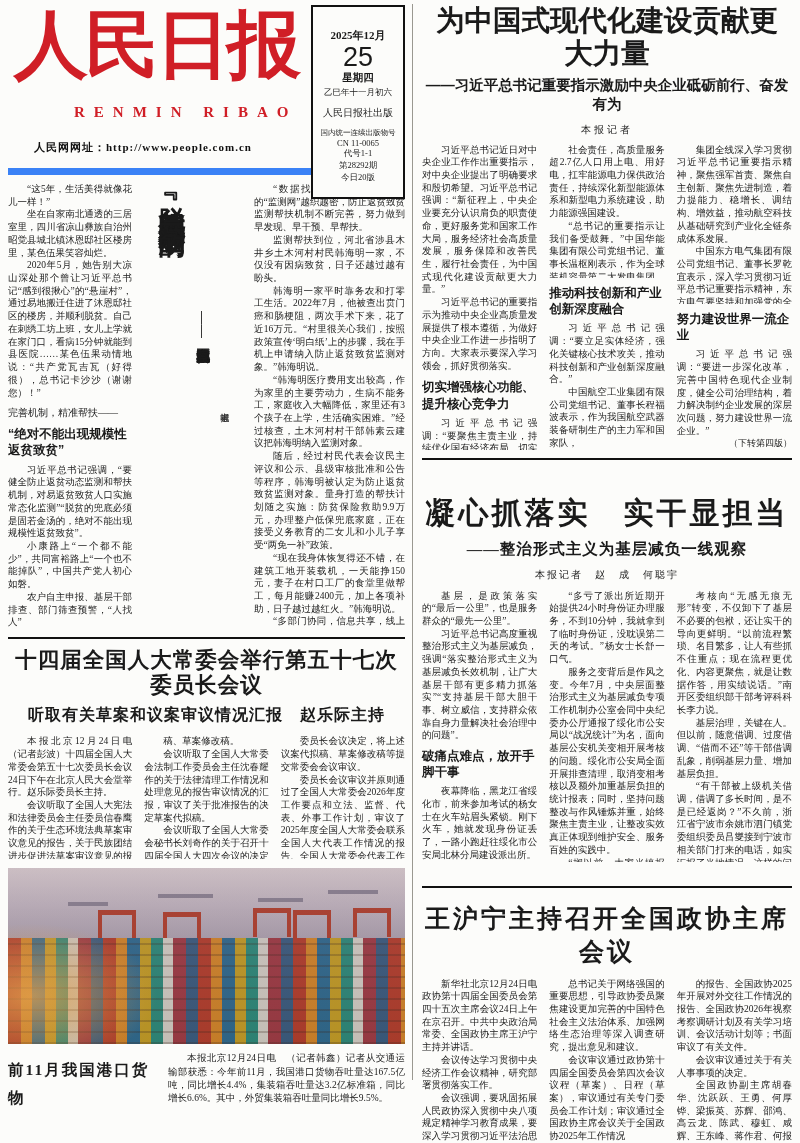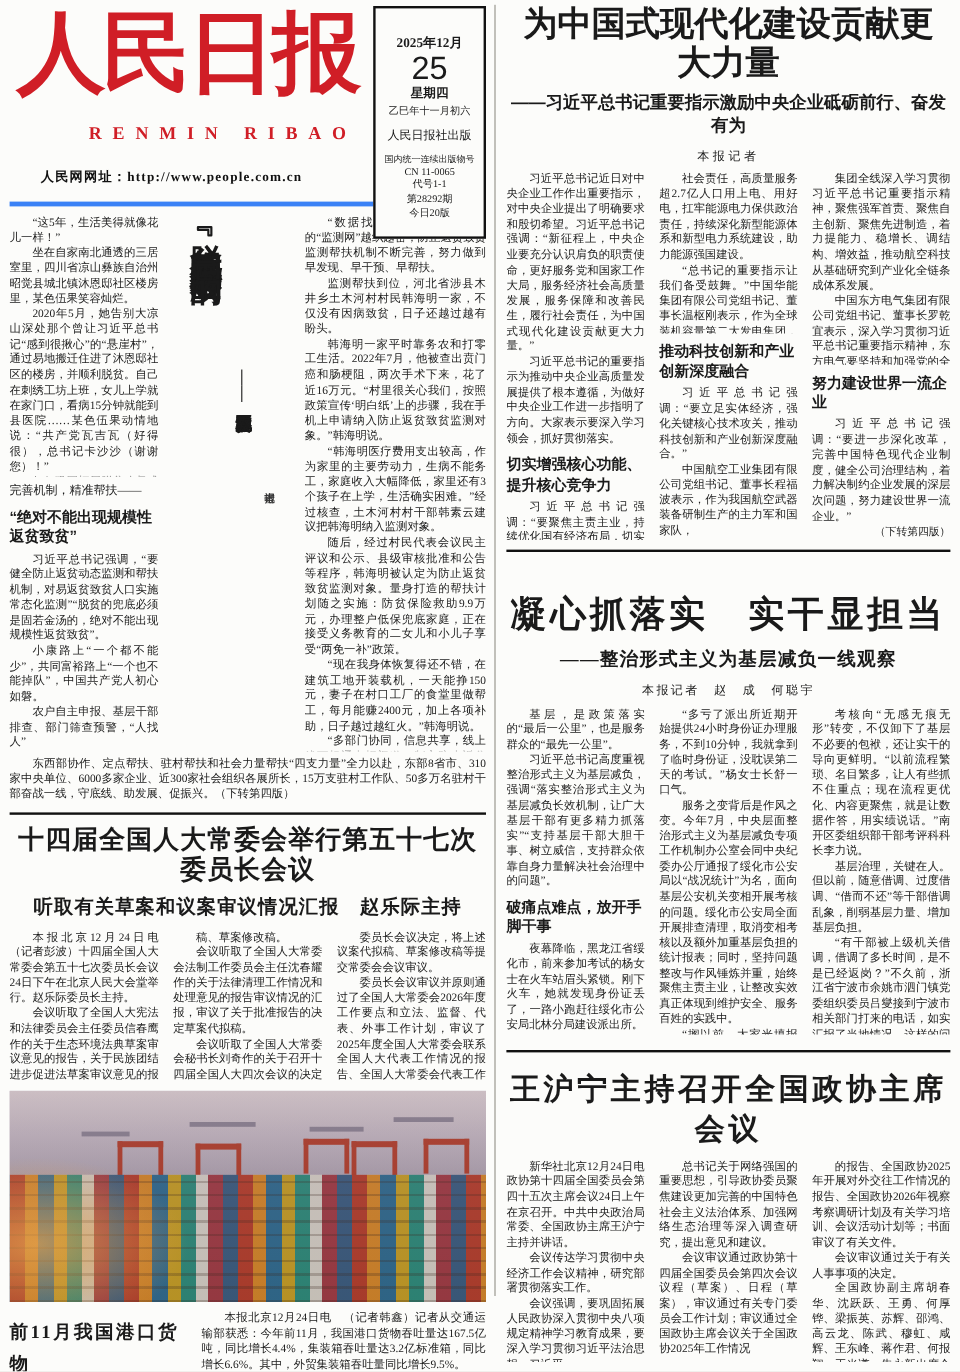--- a/index.html
+++ b/index.html
@@ -3,21 +3,21 @@
 <meta charset="utf-8">
 <style>
   html,body{margin:0;padding:0;background:#e9e7e2;}
   .page{position:relative;width:800px;height:1143px;margin:0 auto;background:#fcfcfa;
         font-family:"Liberation Serif","DejaVu Serif",serif;color:#1a1a1a;overflow:hidden;}
   
   .left-region{position:absolute;left:8px;top:0;width:397px;}
   .right-region{position:absolute;left:422px;top:0;width:370px;}
   .vrule{position:absolute;left:412px;top:4px;width:1px;height:1076px;background:#9a9890;}
   
-  .header{position:relative;height:168px;border-bottom:4px solid #3b82f6;}
+  .header{position:relative;height:168px;border-bottom:7px solid #3b82f6;}
   .mast-title{position:absolute;left:6px;top:6px;font-size:74px;font-weight:900;color:#d01e26;
               letter-spacing:-3px;line-height:1.05;font-family:"DejaVu Serif",serif;}
   .mast-pinyin{position:absolute;left:66px;top:104px;color:#d01e26;font-weight:700;font-size:15px;letter-spacing:9px;}
   .mast-url{position:absolute;left:26px;top:140px;font-size:11px;font-weight:700;color:#111;letter-spacing:1px;}
   .datebox{position:absolute;right:0;top:5px;width:86px;height:148px;border:2px solid #111;
            text-align:center;padding:21px 2px;background:#fcfcfa;}
   .db-month{font-size:11px;font-weight:700;}
   .db-day{font-size:27px;line-height:1.05;font-family:"Liberation Sans",sans-serif;}
   .db-week{font-size:10.5px;font-weight:700;}
   .db-lunar{font-size:8.5px;margin-top:2px;}
@@ -68,21 +68,21 @@
   .cap{display:flex;gap:10px;margin-top:8px;}
   .cap-h{width:150px;font-weight:900;font-size:15.5px;letter-spacing:2px;line-height:1.75;padding-top:4px;}
   .cap-t{flex:1;font-size:9.5px;line-height:1.4;}
   .cap-t .lead{text-indent:2em;text-align:justify;margin:0;}
   
   .artA{padding-top:4px;border-bottom:2px solid #111;padding-bottom:8px;}
   .hlA{font-family:"Liberation Sans",sans-serif;font-weight:900;font-size:28.5px;text-align:center;line-height:1.15;}
   .subA{font-family:"Liberation Sans",sans-serif;font-weight:700;font-size:14.5px;text-align:center;margin-top:6px;}
   .byA{text-align:center;font-size:10px;margin:9px 0 7px;letter-spacing:3px;}
   .colA{height:306px;}
-  .artB{border-bottom:2px solid #111;padding-bottom:13px;margin-top:36px;}
+  .artB{border-bottom:2px solid #111;padding-bottom:24px;margin-top:36px;}
   .hlB{font-size:30px;font-weight:900;text-align:center;letter-spacing:3px;margin-top:14px;line-height:1.1;}
   .subB{font-size:15.5px;font-weight:700;text-align:center;margin-top:10px;letter-spacing:1px;}
   .byB{font-size:10px;text-align:center;margin:8px 0 8px;letter-spacing:2px;}
   .colB{height:272px;}
   .hlE{font-size:25px;font-weight:700;text-align:center;letter-spacing:3px;margin:14px 0 10px;}
   .colE{height:168px;}
   
   .guide{display:flex;gap:8px;background:#eceae3;padding:8px;margin-top:12px;align-items:stretch;}
   .gbox{flex:1;background:#fff;border:1px solid #d8d4c9;text-align:center;padding:4px 4px 3px;}
   .gkick{font-size:9.5px;color:#222;}
@@ -141,21 +141,20 @@
         <div class="pv-right txt">
             <p>“数据找人”协同发力，各地的“监测网”越织越密，防止返贫致贫监测帮扶机制不断完善，努力做到早发现、早干预、早帮扶。</p>
             <p>监测帮扶到位，河北省涉县木井乡土木河村村民韩海明一家，不仅没有因病致贫，日子还越过越有盼头。</p>
             <p>韩海明一家平时靠务农和打零工生活。2022年7月，他被查出贲门癌和肠梗阻，两次手术下来，花了近16万元。“村里很关心我们，按照政策宣传‘明白纸’上的步骤，我在手机上申请纳入防止返贫致贫监测对象。”韩海明说。</p>
             <p>“韩海明医疗费用支出较高，作为家里的主要劳动力，生病不能务工，家庭收入大幅降低，家里还有3个孩子在上学，生活确实困难。”经过核查，土木河村村干部韩素云建议把韩海明纳入监测对象。</p>
             <p>随后，经过村民代表会议民主评议和公示、县级审核批准和公告等程序，韩海明被认定为防止返贫致贫监测对象。量身打造的帮扶计划随之实施：防贫保险救助9.9万元，办理整户低保兜底家庭，正在接受义务教育的二女儿和小儿子享受“两免一补”政策。</p>
             <p>“现在我身体恢复得还不错，在建筑工地开装载机，一天能挣150元，妻子在村口工厂的食堂里做帮工，每月能赚2400元，加上各项补助，日子越过越红火。”韩海明说。</p>
             <p>“多部门协同，信息共享，线上线下畅通申报渠道，制定防止返贫致贫帮扶政策‘工具箱’清单，切实做到应纳尽纳、精准帮扶。”涉县农业农村局党组书记、局长王武生介绍。</p>
           </div>
       </div>
-      <div class="pv-foot">东西部协作、定点帮扶、驻村帮扶和社会力量帮扶“四支力量”全力以赴，东部8省市、310家中央单位、6000多家企业、近300家社会组织各展所长，15万支驻村工作队、50多万名驻村干部奋战一线，守底线、助发展、促振兴。（下转第四版）</div>
     </div>
 
     <div class="npc">
       <div class="npc-hl">十四届全国人大常委会举行第五十七次委员长会议</div>
       <div class="npc-sub">听取有关草案和议案审议情况汇报　赵乐际主持</div>
       <div class="cols">
         <div class="col colN txt">
           <div class="ct">
               <p>本报北京12月24日电　（记者彭波）十四届全国人大常委会第五十七次委员长会议24日下午在北京人民大会堂举行。赵乐际委员长主持。</p>
               <p>会议听取了全国人大宪法和法律委员会主任委员信春鹰作的关于生态环境法典草案审议意见的报告，关于民族团结进步促进法草案审议意见的报告，关于国家发展规划法草案审议意见的报告，关于渔业法修订草案修改意见的汇报，关于危险化学品安全法草案修改意见的汇报，关于民用航空法修订草案修改意见的汇报，关于国家通用语言文字法修订草案修改意见的汇报，关于对外贸易法修订草案修改意见的汇报，关于刑事诉讼法有关规定的解释草案审议结果的报告，审议了相关议案代拟</p>

